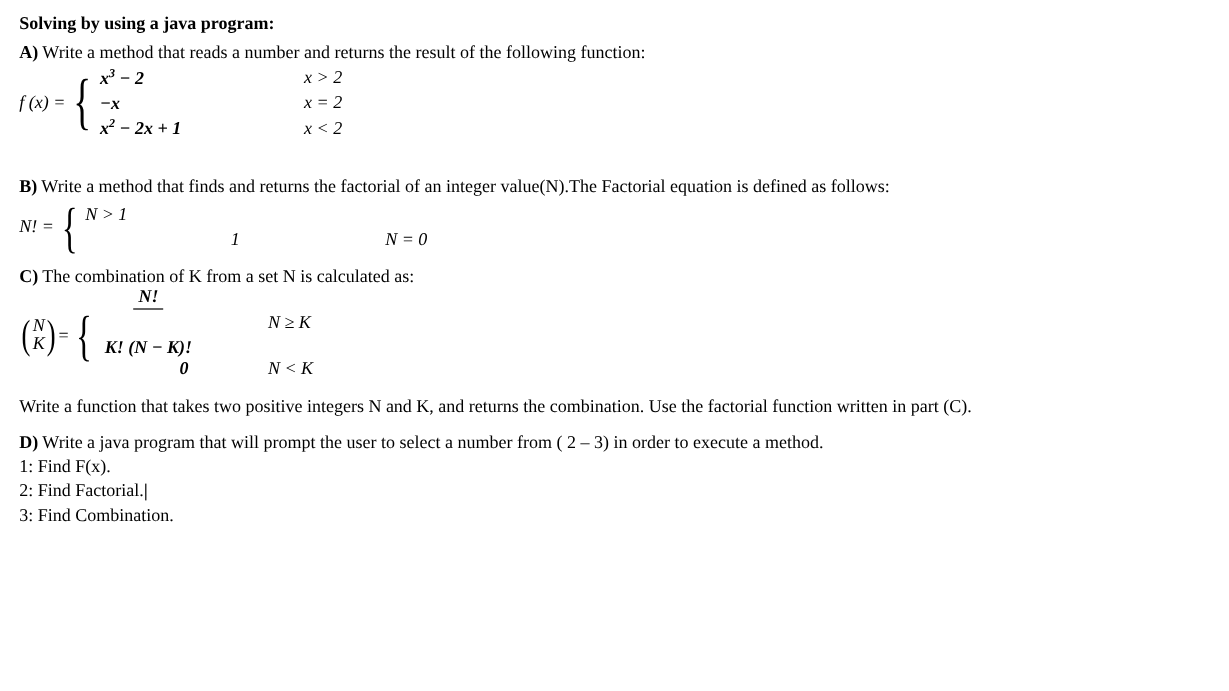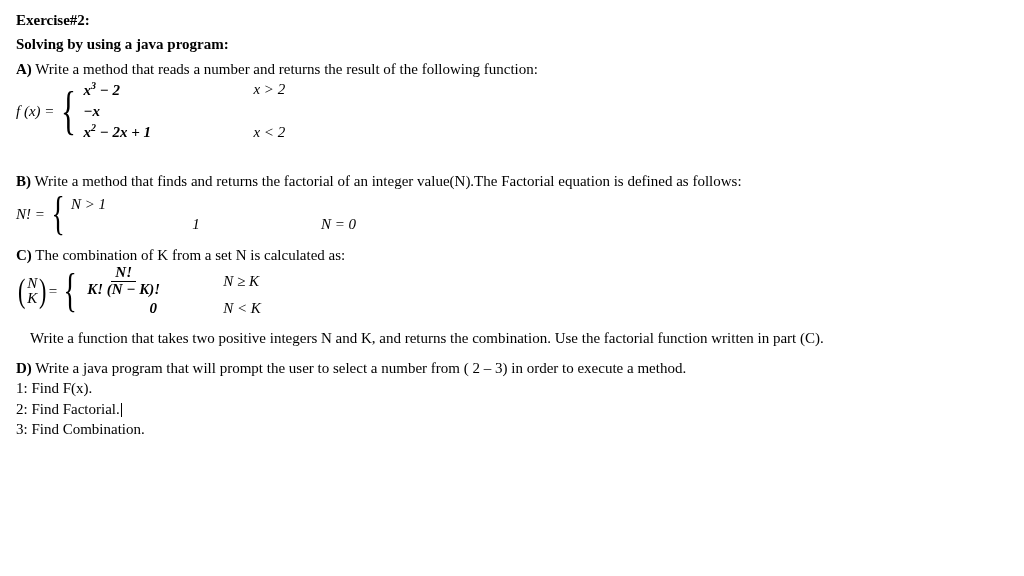--- a/index.html
+++ b/index.html
@@ -52,21 +52,21 @@
   .col2 { width: 120px; }
   .sup { font-size: 10px; vertical-align: super; }
   .frac {
     display: inline-flex;
     flex-direction: column;
     align-items: center;
     vertical-align: middle;
     line-height: 1.05;
   }
   .frac .num { border-bottom: 1px solid #000; padding: 0 4px; }
-  .frac .den { padding: 0 4px; }
+  .frac .den { padding: 0 4px; margin-top: 25px; }
   .binom {
     display: inline-flex;
     align-items: center;
     vertical-align: middle;
   }
   .binom .paren {
     font-size: 34px;
     line-height: 34px;
     transform: scaleX(0.65);
   }
@@ -84,37 +84,37 @@
     background: #000;
     vertical-align: text-bottom;
     margin-left: 1px;
   }
   .tight { margin-bottom: 4px; }
 </style>
 </head>
 <body>
 <div class="page">
 
-<p class="line b tight">Exercise#2:</p>
 <p class="line b tight">Solving by using a java program:</p>
 
 <div class="block">
   <p class="line">
     <span class="b">A)</span><span> Write a method that reads a number and returns the result of the following function:</span>
   </p>
   <div class="eq-row">
     <span class="i">f (x) = </span>
     <span class="brace-big">{</span>
     <span class="cases">
       <span class="cases-row">
         <span class="col1 i"><span>x</span><span class="sup">3</span><span> − 2</span></span>
         <span class="col2 i"><span>x</span><span> &gt; </span><span>2</span></span>
       </span>
       <span class="cases-row">
         <span class="col1 i"><span>−x</span><span class="sup"></span><span></span></span>
+        <span class="col2 i"><span>x</span><span> = </span><span>2</span></span>
       </span>
       <span class="cases-row">
         <span class="col1 i"><span>x</span><span class="sup">2</span><span> − 2x + 1</span></span>
         <span class="col2 i"><span>x</span><span> &lt; </span><span>2</span></span>
       </span>
     </span>
   </div>
 </div>
 
 <div class="block" style="margin-top:28px;">
@@ -160,21 +160,21 @@
           </span>
         </span>
         <span class="col2 i">N ≥ K</span>
       </span>
       <span class="cases-row">
         <span class="col1 i" style="width:140px; text-align:center;">0</span>
         <span class="col2 i">N &lt; K</span>
       </span>
     </span>
   </div>
-  <p class="line" style="margin-top:10px;margin-left:14px;">Write a function that takes two positive integers N and K, and returns the combination. Use the factorial function written in part (C).</p>
+  <p class="line" style="margin-top:10px;">Write a function that takes two positive integers N and K, and returns the combination. Use the factorial function written in part (C).</p>
 </div>
 
 <div class="block" style="margin-top:10px;">
   <p class="line">
     <span class="b">D)</span><span> Write a java program that will prompt the user to select a number from ( 2 – 3) in order to execute a method.</span>
   </p>
   <p class="line">1: Find F(x).</p>
   <p class="line">
     <span>2: Find Factorial.</span><span class="cursor"></span>
   </p>

